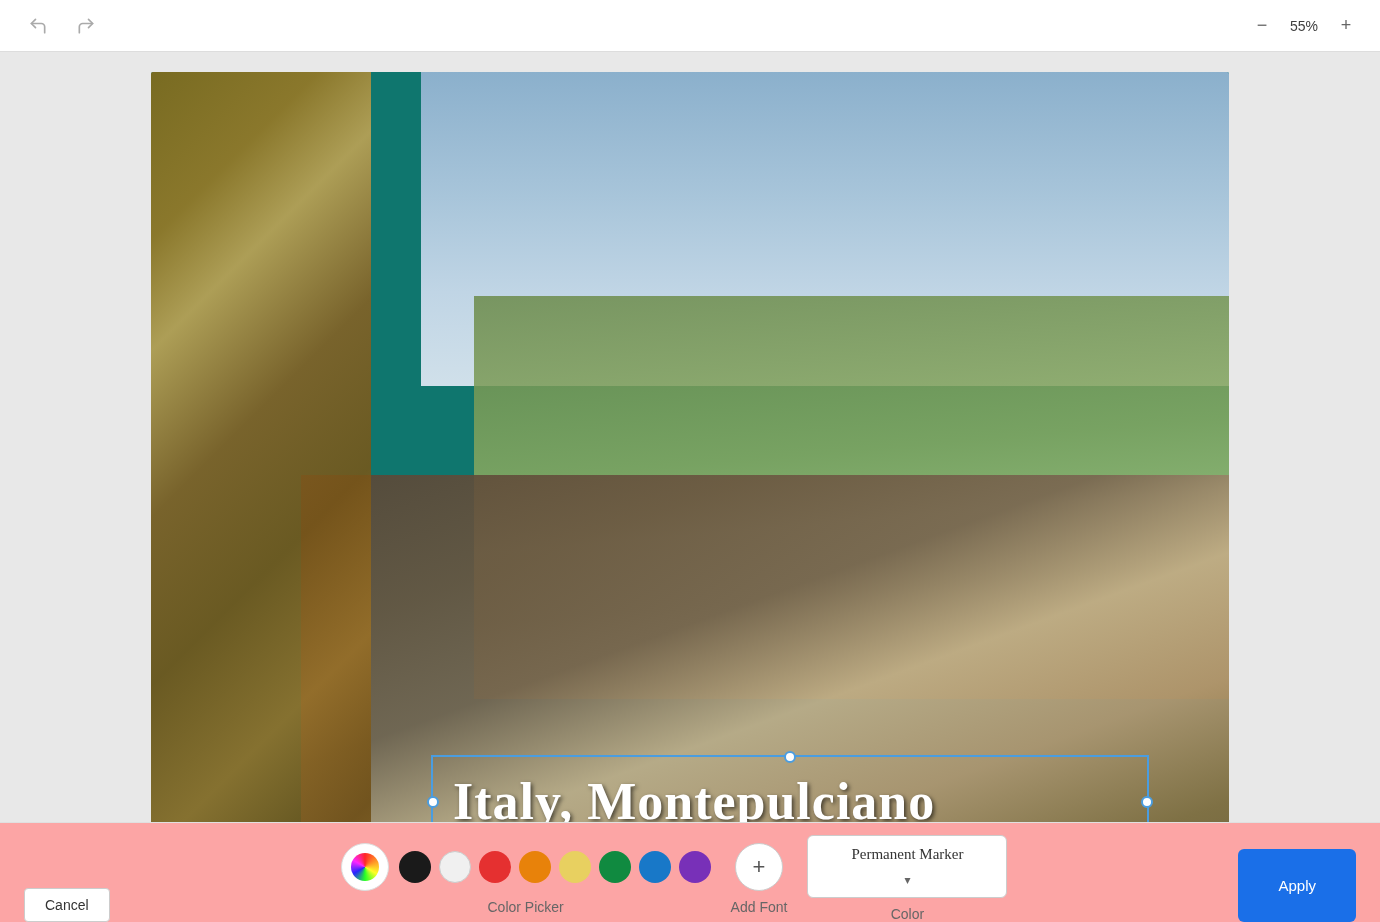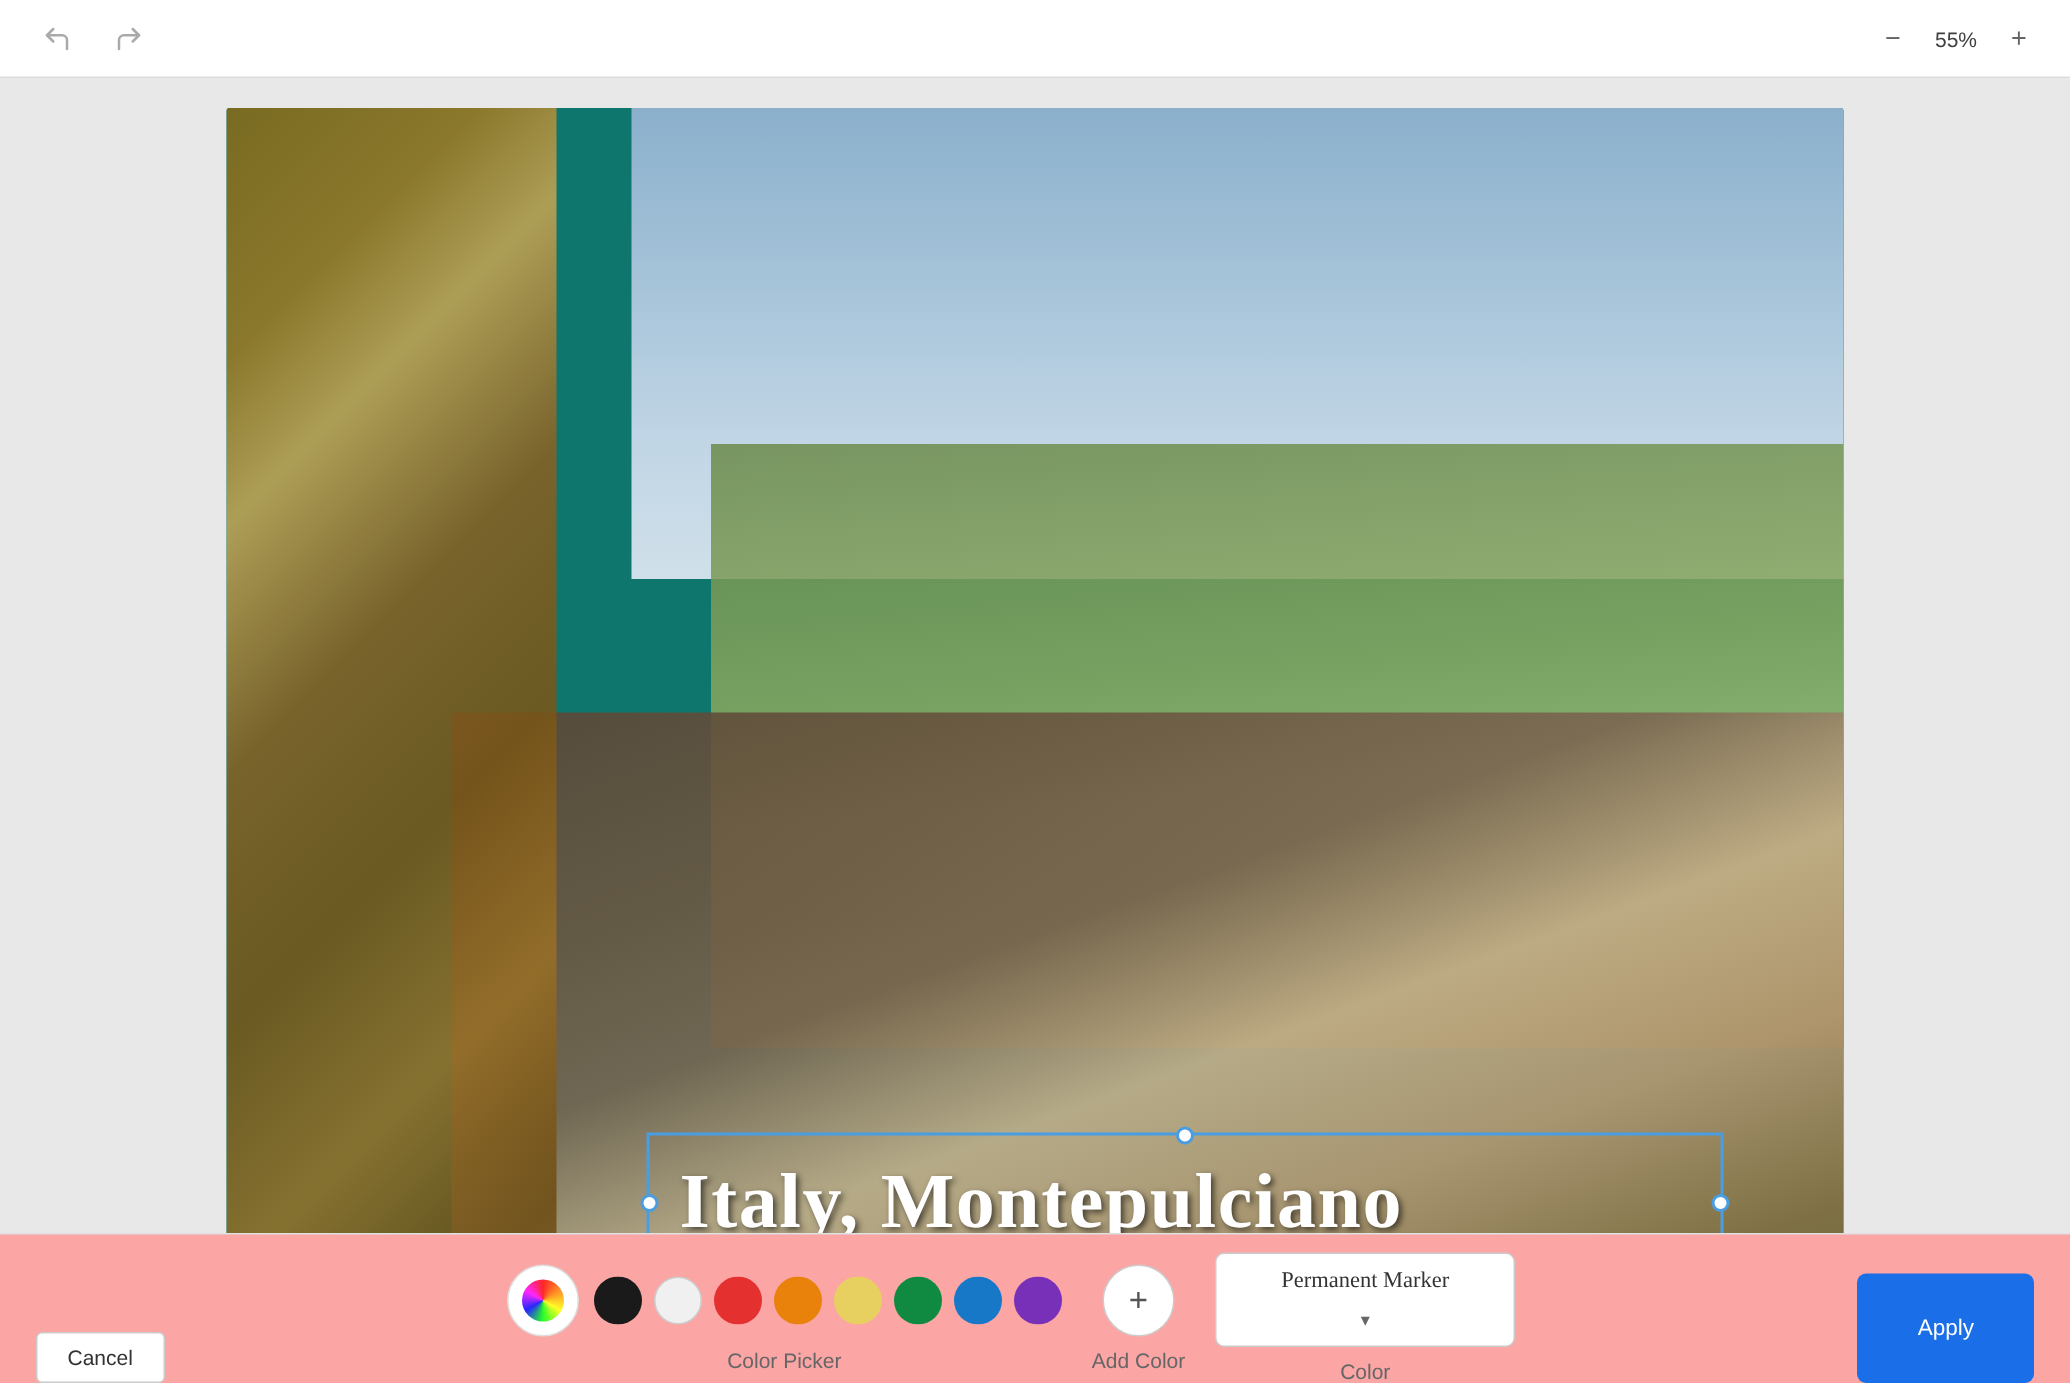--- a/index.html
+++ b/index.html
@@ -518,21 +518,21 @@
           <div class="color-swatch" style="background:#7830b8;"></div>
         </div>
       </div>
       <span class="section-label">Color Picker</span>
     </div>
 
     <div class="add-text-section">
       <button class="add-text-btn" title="Add Text">
         <span>+</span>
       </button>
-      <span class="section-label">Add Color</span>
+      <span class="section-label">Add Font</span>
     </div>
 
     <div class="font-section">
       <div class="font-selector">
         <span class="font-selector-name">Permanent Marker</span>
         <span class="chevron-down">▾</span>
       </div>
       <span class="section-label">Color</span>
     </div>
 

